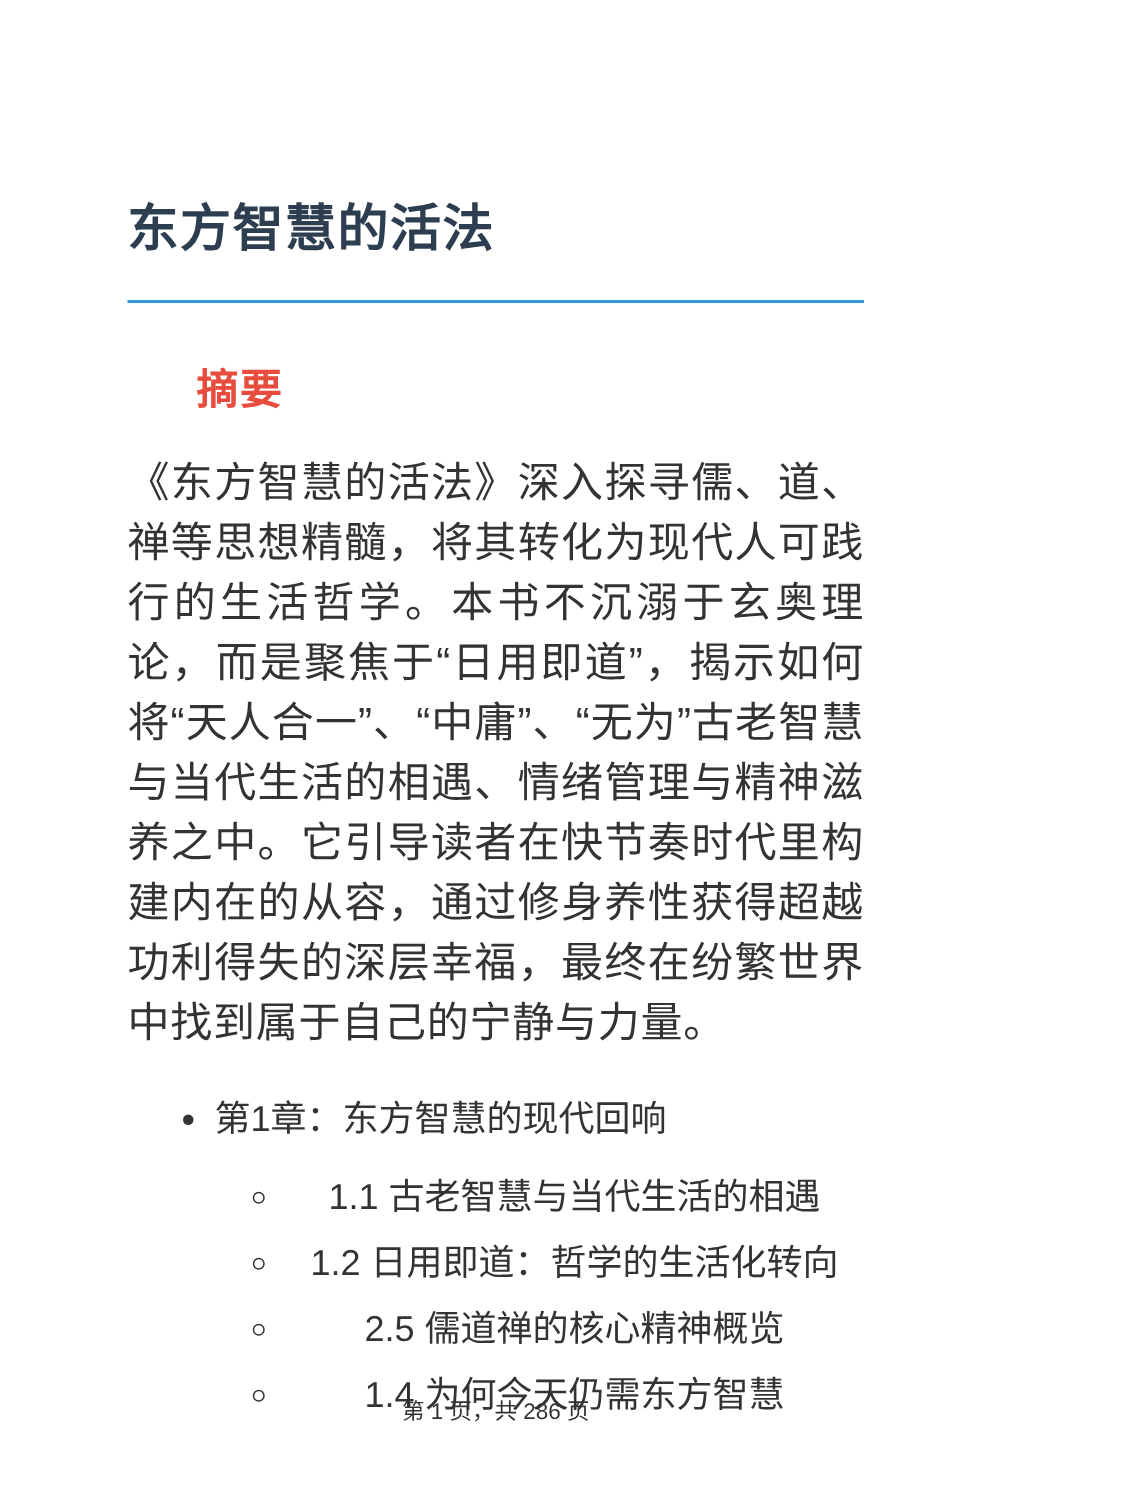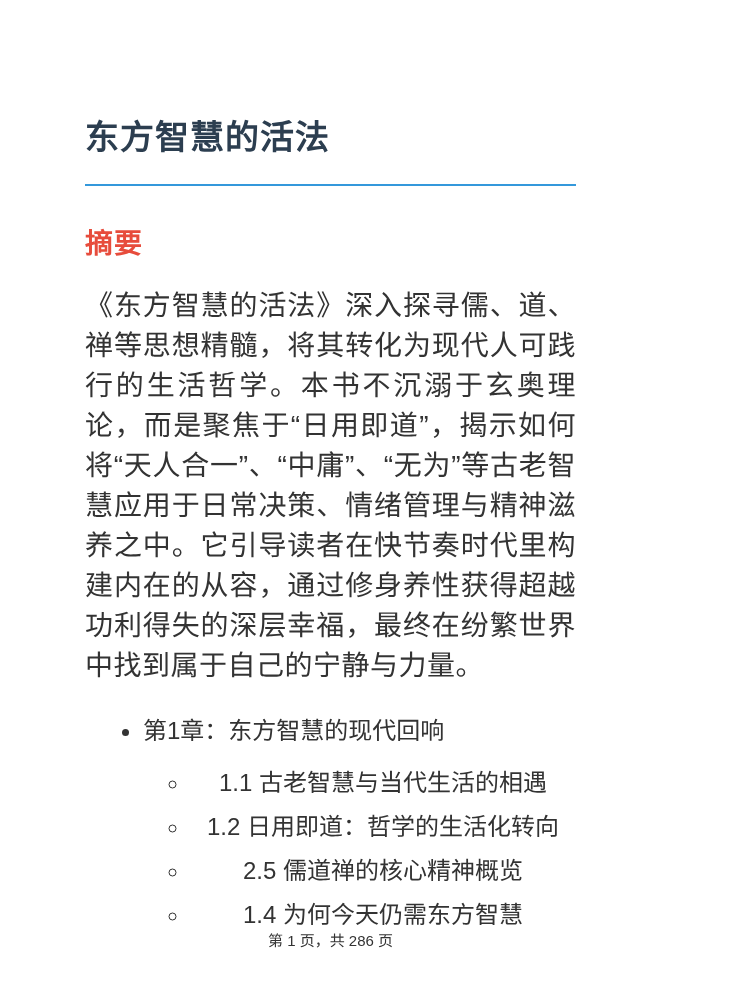--- a/index.html
+++ b/index.html
@@ -6,21 +6,21 @@
   html, body { background: #ffffff; }
   body {
     font-family: "Liberation Sans", "DejaVu Sans", sans-serif;
     color: #333333;
   }
   .page {
     position: relative;
     width: 661px;
     height: 1000px;
     background: #ffffff;
-    padding: 0 85px;
+    padding: 16px 85px;
     overflow: hidden;
     border-radius: 23px;
   }
   .doc-title {
     margin-top: 116px;
     font-size: 34px;
     line-height: 42px;
     font-weight: 700;
     color: #2c3e50;
     letter-spacing: 1px;
@@ -31,21 +31,21 @@
     border-top: 2px solid #3498db;
     width: 100%;
   }
   .section-heading {
     font-size: 28px;
     line-height: 32px;
     font-weight: 700;
     color: #e74c3c;
     letter-spacing: 1px;
   }
-  .abstract-heading { margin-top: 42px; }
+  .abstract-heading { margin-top: 42px; margin-left: 46px; }
   .abstract-body {
     margin-top: 26px;
     font-size: 28px;
     line-height: 40px;
     text-align: justify;
     color: #333333;
     letter-spacing: 0.5px;
   }
   .toc-heading { margin-top: 38px; }
   ul.toc-main {
@@ -82,21 +82,21 @@
 <body>
 
 <div class="page">
 
   <h1 class="doc-title">东方智慧的活法</h1>
 
   <hr class="title-rule">
 
   <h2 class="section-heading abstract-heading">摘要</h2>
 
-  <p class="abstract-body">《东方智慧的活法》深入探寻儒、道、禅等思想精髓，将其转化为现代人可践行的生活哲学。本书不沉溺于玄奥理论，而是聚焦于“日用即道”，揭示如何将“天人合一”、“中庸”、“无为”等古老智慧应用于日常决策、情绪管理与精神滋养之中。它引导读者在快节奏时代里构建内在的从容，通过修身养性获得超越功利得失的深层幸福，最终在纷繁世界中找到属于自己的宁静与力量。</p>
+  <p class="abstract-body">《东方智慧的活法》深入探寻儒、道、禅等思想精髓，将其转化为现代人可践行的生活哲学。本书不沉溺于玄奥理论，而是聚焦于“日用即道”，揭示如何将“天人合一”、“中庸”、“无为”古老智慧与当代生活的相遇、情绪管理与精神滋养之中。它引导读者在快节奏时代里构建内在的从容，通过修身养性获得超越功利得失的深层幸福，最终在纷繁世界中找到属于自己的宁静与力量。</p>
 
 
   <ul class="toc-main">
     <li>
       <span>第1章：东方智慧的现代回响</span>
       <ul class="toc-sub">
         <li>1.1 古老智慧与当代生活的相遇</li>
         <li>1.2 日用即道：哲学的生活化转向</li>
         <li>2.5 儒道禅的核心精神概览</li>
         <li>1.4 为何今天仍需东方智慧</li>

